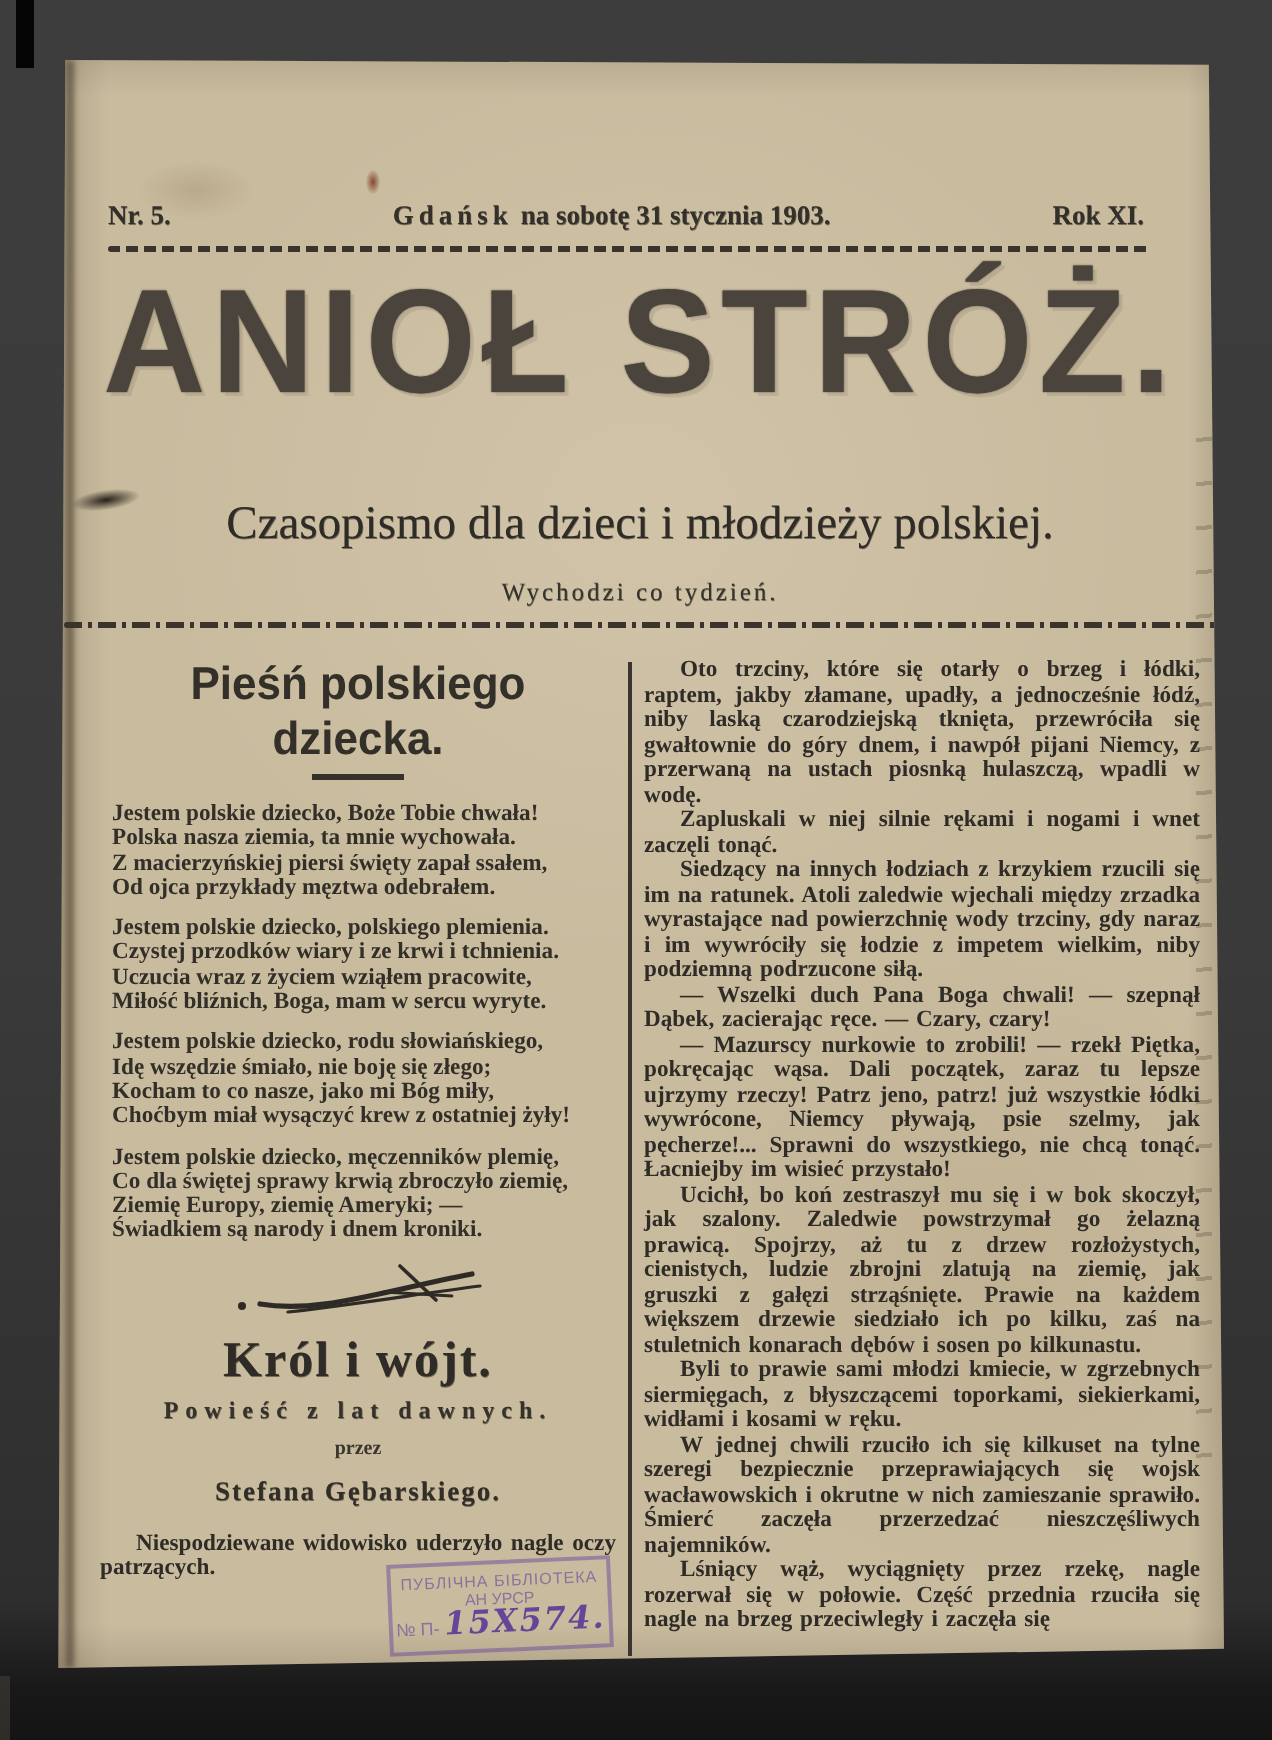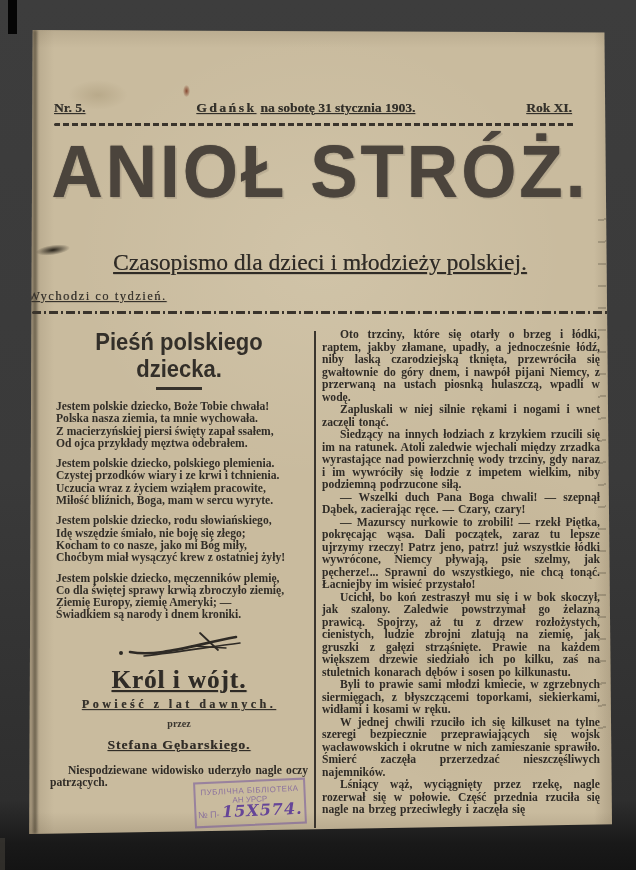--- a/index.html
+++ b/index.html
@@ -29,36 +29,36 @@
     background:rgba(25,18,8,.45);filter:blur(1.5px);}
   .edge-marks{position:absolute;right:6px;top:180px;width:8px;height:520px;opacity:.28;
     background:repeating-linear-gradient(175deg,transparent 0 9px,#4a4436 9px 11px,transparent 11px 22px);}
   .ink-blob{position:absolute;left:8px;top:215px;width:34px;height:10px;border-radius:50%;
     background:radial-gradient(ellipse,rgba(20,16,10,.9),rgba(20,16,10,0) 72%);transform:rotate(-8deg);}
   .red-speck{position:absolute;left:155px;top:55px;width:7px;height:12px;border-radius:50%;
     background:radial-gradient(ellipse,rgba(122,52,30,.85),rgba(122,52,30,0) 75%);}
   .stain{position:absolute;left:40px;top:50px;width:60px;height:30px;border-radius:50%;
     background:radial-gradient(ellipse,rgba(110,90,50,.18),transparent 70%);}
 
-  .ink{text-shadow:0.3px 0.3px 0 rgba(46,42,37,.55);text-decoration:underline;}
+  .ink{text-shadow:0.3px 0.3px 0 rgba(46,42,37,.55);}
 
   
   .mast-row{position:absolute;top:70px;left:26px;right:40px;display:flex;align-items:baseline;
     font-size:13.5px;font-weight:bold;color:#33302a;}
   .mast-center{flex:1;text-align:center;}
   .mast-center .city{letter-spacing:2.5px;margin-right:4px;}
   .rule-dotted{position:absolute;top:93px;left:26px;right:38px;height:3px;border-radius:2px;
     background:repeating-linear-gradient(90deg,#3a342c 0 6px,rgba(58,52,44,0) 6px 9px);}
   .title{position:absolute;top:101px;left:0;width:100%;text-align:center;
     font-family:"Liberation Sans","DejaVu Sans",sans-serif;font-weight:bold;
     font-size:71px;letter-spacing:3px;color:#4b443c;transform:scaleY(1.04);
     text-shadow:0 0 1px rgba(75,68,60,.9), 2px 2px 0 rgba(75,68,60,.12);}
   .subtitle{position:absolute;top:219px;left:0;width:100%;text-align:center;
     font-size:23.5px;color:#2f2b26;}
-  .frequency{position:absolute;top:259px;left:0;width:100%;
+  .frequency{position:absolute;top:259px;left:0;width:100%;text-align:center;
     font-size:12.5px;letter-spacing:1.5px;color:#36322c;}
   .rule-dashdot{position:absolute;top:281px;left:4px;right:2px;height:3px;border-radius:2px;
     background:repeating-linear-gradient(90deg,#3a342c 0 9px,rgba(58,52,44,0) 9px 12px,#3a342c 12px 14px,rgba(58,52,44,0) 14px 17px);}
 
   
   .col-divider{position:absolute;left:286px;top:301px;width:2px;height:497px;background:#3a352e;}
   .col-left{position:absolute;left:22px;top:300px;width:258px;}
   .col-right{position:absolute;left:294px;top:299px;width:278px;}
 
   .poem-title{margin:0 0 5px;text-align:center;font-family:"Liberation Sans","DejaVu Sans",sans-serif;

